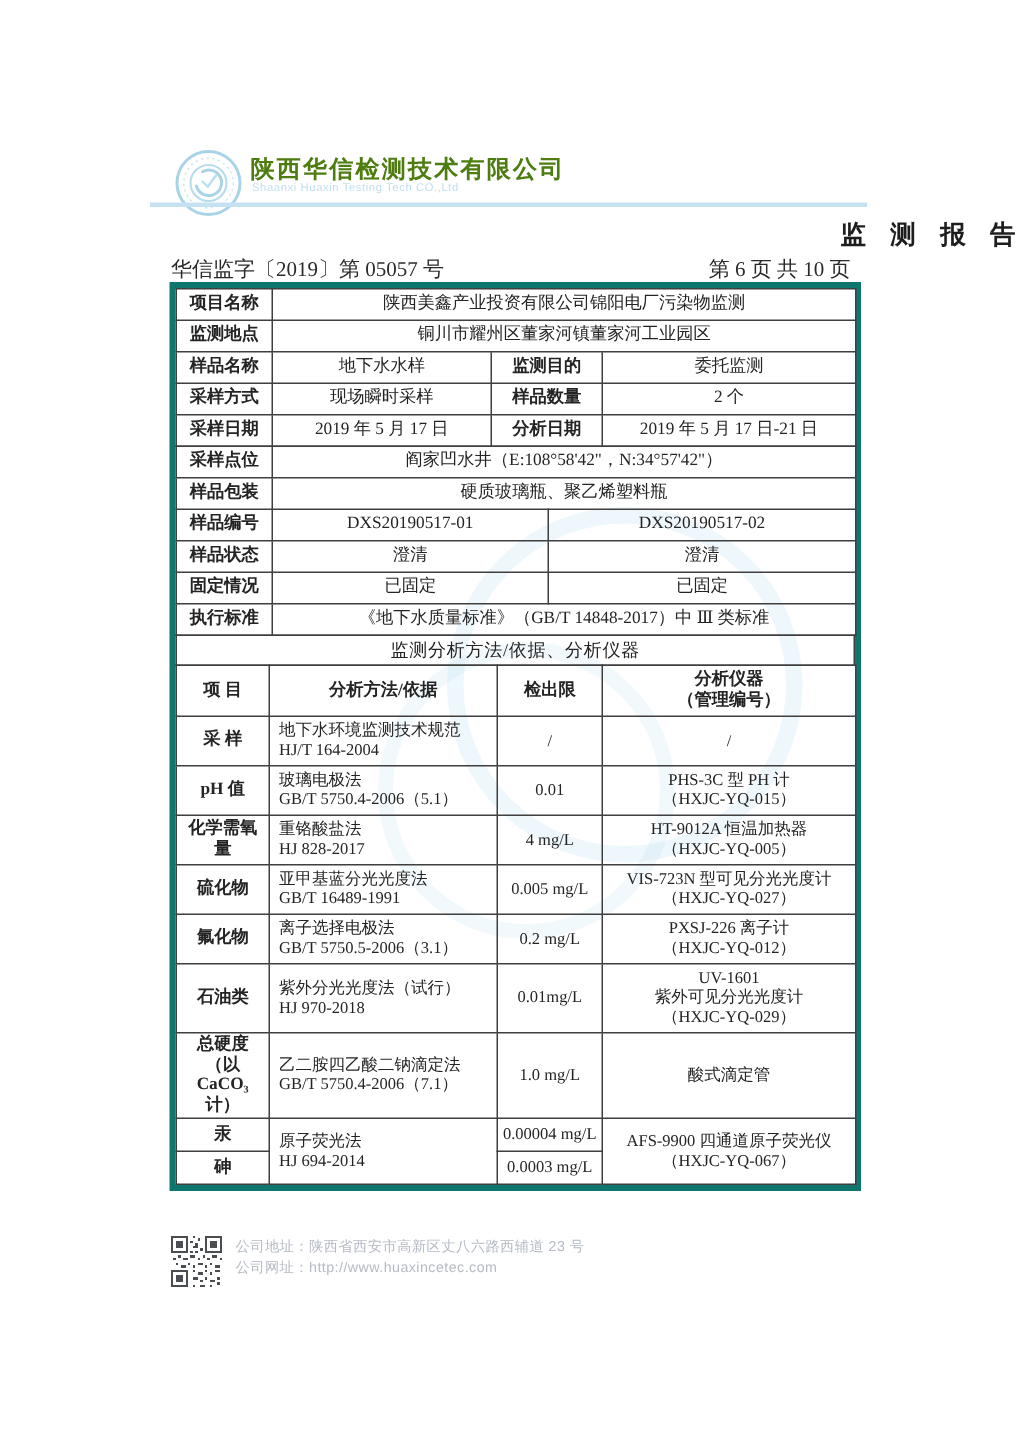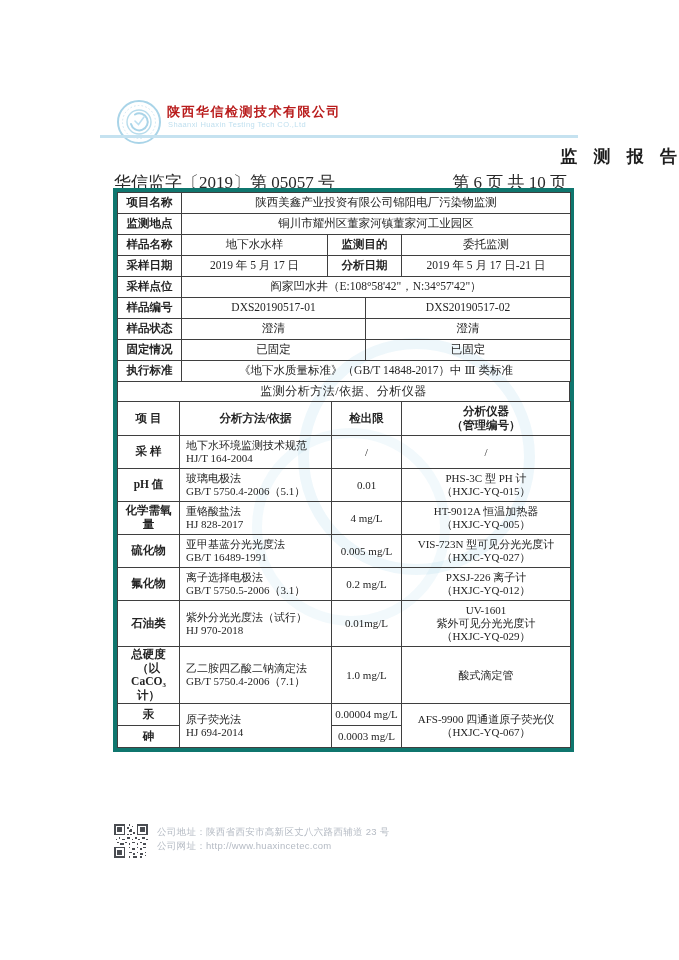--- a/index.html
+++ b/index.html
@@ -9,36 +9,36 @@
   }
   
   .wm{position:absolute;border-radius:50%;z-index:0;pointer-events:none;}
   .wm1{left:298px;top:338px;width:215px;height:215px;border:11px solid rgba(170,213,234,0.20);}
   .wm2{left:252px;top:428px;width:178px;height:178px;border:10px solid rgba(170,213,234,0.15);}
   .content{position:relative;z-index:1;}
 
   
   .logo{position:absolute;left:116px;top:99px;width:46px;height:46px;}
   .company-cn{
-    position:absolute;left:167px;top:103px;font-size:13px;font-weight:bold;
-    letter-spacing:1.5px;color:#b91c1c;font-family:"Liberation Sans","DejaVu Sans",sans-serif;
+    position:absolute;left:167px;top:103px;font-size:16px;font-weight:bold;
+    letter-spacing:1.5px;color:#4d7c0f;font-family:"Liberation Sans","DejaVu Sans",sans-serif;
   }
   .company-en{
     position:absolute;left:168px;top:120px;font-size:7.5px;letter-spacing:.4px;
     color:#bfdfef;font-family:"Liberation Sans","DejaVu Sans",sans-serif;
   }
   .header-rule{position:absolute;left:100px;top:135px;width:478px;height:3px;background:#c5e2f0;}
 
   .report-title{
     position:absolute;left:4px;top:145px;width:679px;text-align:right;
     font-size:17px;font-weight:bold;letter-spacing:6px;color:#1d1d1d;
   }
   .doc-line{
     position:absolute;left:114px;top:171px;width:453px;display:flex;
-    justify-content:space-between;font-size:17px;color:#2a2a2a;
+    justify-content:space-between;font-size:14px;color:#2a2a2a;
   }
 
   
   .tablewrap{position:absolute;left:113px;top:188px;width:453px;border:4px solid #0f766e;background:transparent;}
   .tablewrap table{border-collapse:collapse;width:100%;table-layout:fixed;}
   .tablewrap table + table{margin-top:-1px;}
   td{
     border:1px solid #3f3f3f;text-align:center;vertical-align:middle;
     font-size:11.5px;line-height:1.18;padding:1px 3px;height:18px;
     white-space:pre-line;color:#242424;overflow:hidden;
@@ -105,38 +105,48 @@
           <td class="lbl">监测地点</td>
           <td colspan="3">铜川市耀州区董家河镇董家河工业园区</td>
         </tr>
         <tr>
           <td class="lbl">样品名称</td>
           <td>地下水水样</td>
           <td class="lbl">监测目的</td>
           <td>委托监测</td>
         </tr>
         <tr>
+          <td class="lbl">采样方式</td>
+          <td>现场瞬时采样</td>
+          <td class="lbl">样品数量</td>
+          <td>2 个</td>
+        </tr>
+        <tr>
           <td class="lbl">采样日期</td>
           <td>2019 年 5 月 17 日</td>
           <td class="lbl">分析日期</td>
           <td>2019 年 5 月 17 日-21 日</td>
         </tr>
       </tbody>
         </table>
 
       <table class="t1b">
         <colgroup>
             <col style="width:64px">
             <col style="width:184px">
             <col style="width:205px">
           </colgroup>
         <tbody>
             <tr>
           <td class="lbl">采样点位</td>
           <td colspan="2">阎家凹水井（E:108°58'42"，N:34°57'42"）</td>
+        </tr>
+        <tr>
+          <td class="lbl">样品包装</td>
+          <td colspan="2">硬质玻璃瓶、聚乙烯塑料瓶</td>
         </tr>
         <tr>
           <td class="lbl">样品编号</td>
           <td>DXS20190517-01</td>
           <td>DXS20190517-02</td>
         </tr>
         <tr>
           <td class="lbl">样品状态</td>
           <td>澄清</td>
           <td>澄清</td>

